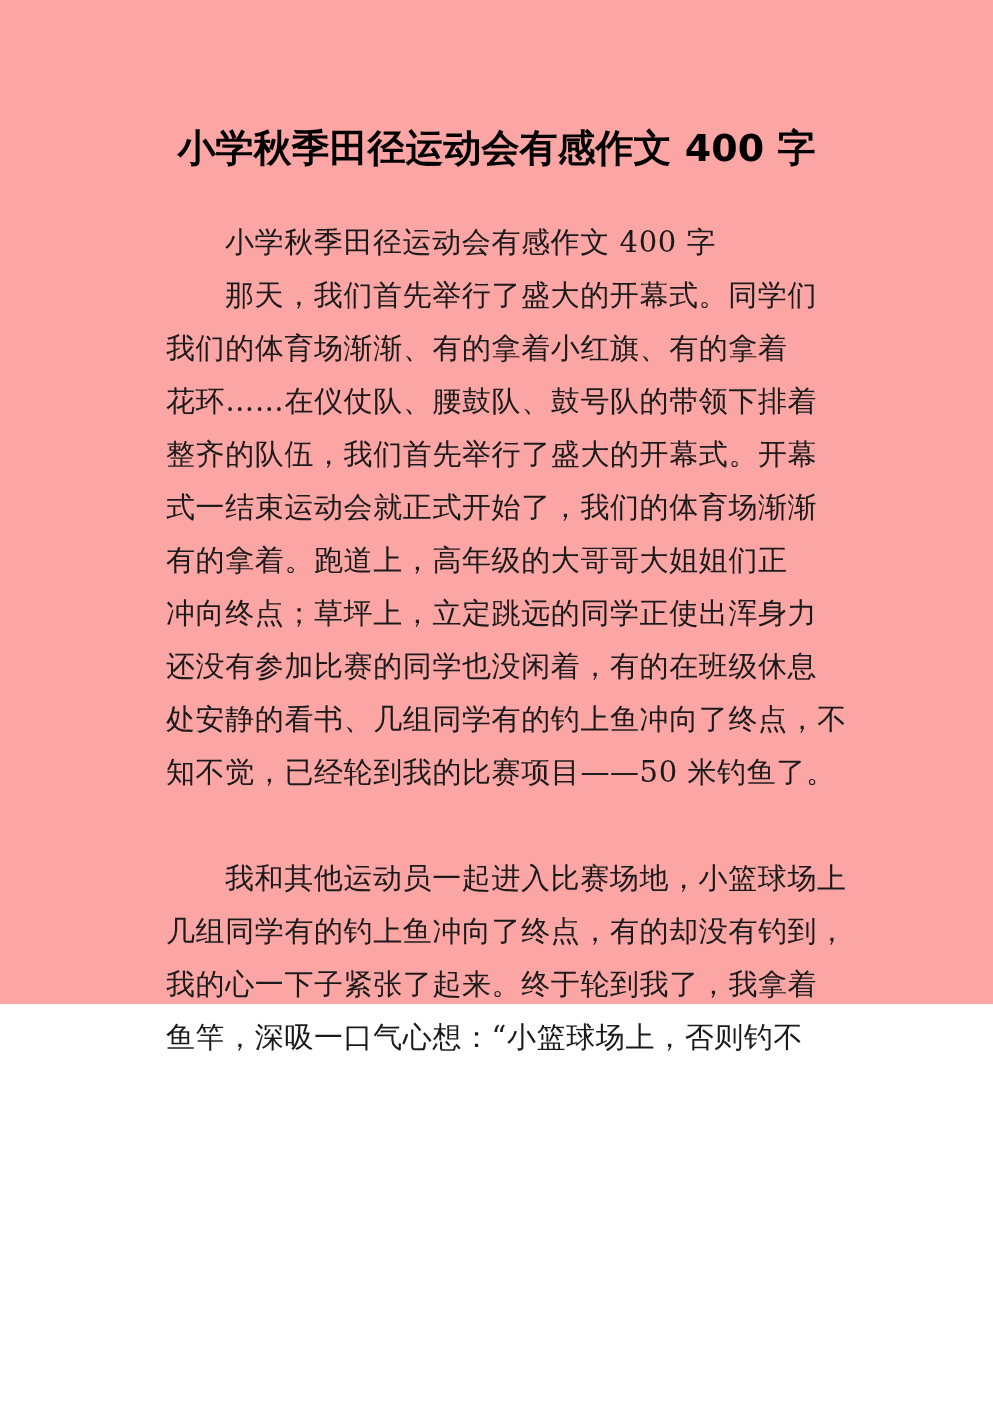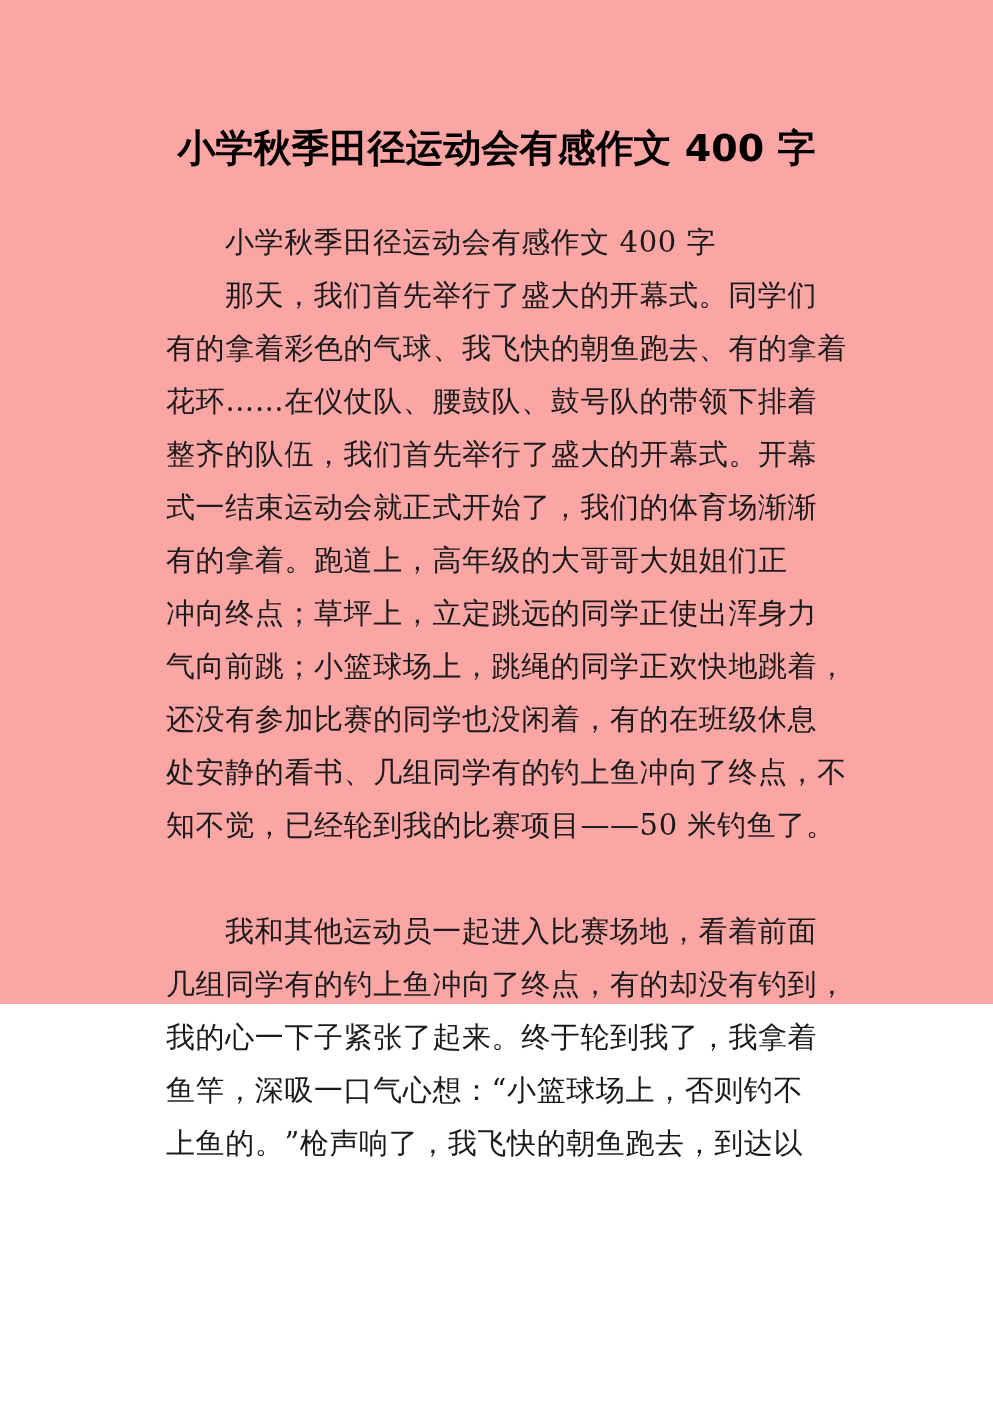--- a/index.html
+++ b/index.html
@@ -67,36 +67,34 @@
 
     <div>
       <div class="line indent">小学秋季田径运动会有感作文 400 字</div>
     </div>
 
     <div>
     </div>
 
     <div>
       <div class="line indent">那天，我们首先举行了盛大的开幕式。同学们</div>
-      <div class="line">有的拿着彩色的气球、我飞快的朝鱼跑去、有的拿着</div>
+      <div class="line">我们的体育场渐渐、有的拿着小红旗、有的拿着</div>
       <div class="line">花环……在仪仗队、腰鼓队、鼓号队的带领下排着</div>
       <div class="line">整齐的队伍，我们首先举行了盛大的开幕式。开幕</div>
       <div class="line">式一结束运动会就正式开始了，我们的体育场渐渐</div>
       <div class="line">有的拿着。跑道上，高年级的大哥哥大姐姐们正</div>
       <div class="line">冲向终点；草坪上，立定跳远的同学正使出浑身力</div>
-      <div class="line">气向前跳；小篮球场上，跳绳的同学正欢快地跳着，</div>
       <div class="line">还没有参加比赛的同学也没闲着，有的在班级休息</div>
       <div class="line">处安静的看书、几组同学有的钓上鱼冲向了终点，不</div>
       <div class="line">知不觉，已经轮到我的比赛项目——50 米钓鱼了。</div>
     </div>
 
     <div class="blank"></div>
 
     <div>
-      <div class="line indent">我和其他运动员一起进入比赛场地，看着前面</div>
+      <div class="line indent">我和其他运动员一起进入比赛场地，小篮球场上</div>
       <div class="line">几组同学有的钓上鱼冲向了终点，有的却没有钓到，</div>
       <div class="line">我的心一下子紧张了起来。终于轮到我了，我拿着</div>
       <div class="line">鱼竿，深吸一口气心想：“小篮球场上，否则钓不</div>
-      <div class="line">上鱼的。”枪声响了，我飞快的朝鱼跑去，到达以</div>
     </div>
 
   </div>
 </div>
 
 </body></html>

